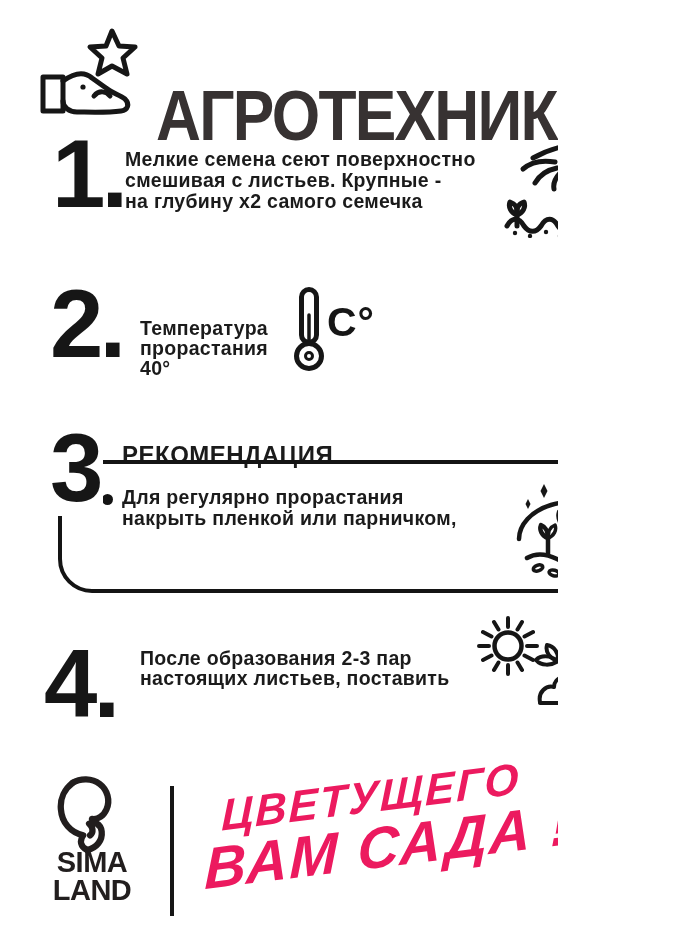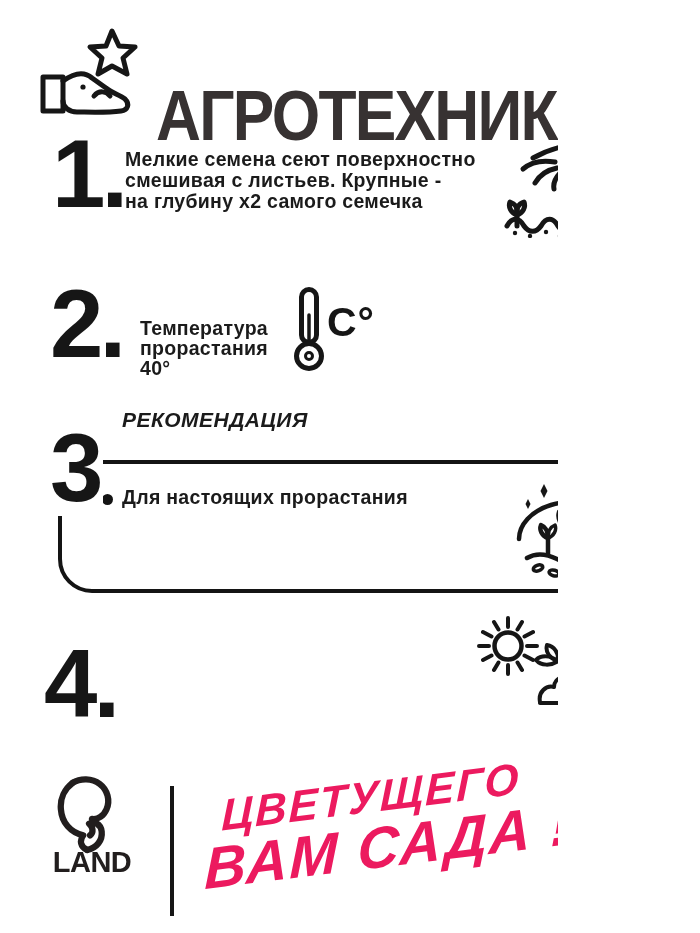--- a/index.html
+++ b/index.html
@@ -17,21 +17,21 @@
   .n3{left:46px;top:420px;background:#fff;padding:0 4px;z-index:2;}
   .n4{left:44px;top:636px;}
   
   .tb{font-size:19.5px;line-height:21px;font-weight:600;letter-spacing:0.3px;color:#1b1b1b;white-space:nowrap;}
   .t1{left:125px;top:149px;}
   .t2{left:140px;top:302px;line-height:20px;margin-top:16px;}
   .t3{left:122px;top:487px;}
   .t4{left:140px;top:648px;line-height:20px;}
   .tb div{white-space:nowrap;}
   
-  .rec-heading{left:122px;top:408px;font-size:21px;font-weight:600;letter-spacing:0.5px;color:#1b1b1b;font-style:italic;}
+  .rec-heading{left:122px;top:441px;font-size:24px;font-weight:600;letter-spacing:0.5px;color:#1b1b1b;}
   .rec-box{left:58px;top:460px;width:582px;height:133px;box-sizing:border-box;
            border:4.5px solid #141414;border-radius:34px;z-index:1;}
   .rec-bullet{left:102px;top:494px;width:11px;height:11px;border-radius:50%;background:#141414;}
   
   .i1{left:503px;top:136px;}
   .i2{left:288px;top:286px;}
   .c-label{left:327px;top:299px;font-size:41px;font-weight:600;color:#161616;letter-spacing:1px;}
   .i3{left:510px;top:481px;z-index:2;}
   .i4{left:474px;top:606px;}
   
@@ -112,21 +112,22 @@
       <circle cx="21" cy="70" r="3.5" stroke-width="3"></circle>
     </svg>
   </div>
   <div class="abs c-label">С°</div>
 
   <div class="abs rec-heading">РЕКОМЕНДАЦИЯ</div>
   <div class="abs rec-box"></div>
   <div class="abs num n3">3</div>
   <div class="abs rec-bullet"></div>
   <div class="abs tb t3">
-    <div>Для настоящих прорастания</div>
+    <div>Для регулярно прорастания</div>
+    <div>накрыть пленкой или парничком,</div>
   </div>
   <div class="abs i3">
     <svg width="118" height="98" viewBox="0 0 118 98" fill="none" stroke="#161616" stroke-width="4.5" stroke-linecap="round" stroke-linejoin="round">
       <path d="M9 58 C9 44 21 30 41 24 C55 20 63 20 79 24 C99 30 111 44 111 58"></path>
       <path d="M59 72 L59 42"></path>
       <path d="M59 48 C51 46 47 38 49 31 C56 34 59 40 59 48 Z"></path>
       <path d="M59 48 C67 46 71 38 69 31 C62 34 59 40 59 48 Z"></path>
       <path d="M59 63 C64 61 66 56 65 52 C61 54 59 58 59 63 Z" stroke-width="3.5"></path>
       <path d="M38 73 L38 52"></path>
       <path d="M38 57 C32 55 29 49 31 44 C36 46 38 51 38 57 Z"></path>
@@ -144,20 +145,22 @@
         <path d="M34 3 L37.5 10 L34 17 L30.5 10 Z"></path>
         <path d="M18 18 L20.5 23 L18 28 L15.5 23 Z"></path>
         <path d="M86 2 L88.5 7 L86 12 L83.5 7 Z"></path>
         <path d="M100 12 L103.5 19 L100 26 L96.5 19 Z"></path>
       </g>
     </svg>
   </div>
 
   <div class="abs num n4">4.</div>
   <div class="abs tb t4">
+    <div>После образования 2-3 пар</div>
+    <div>настоящих листьев, поставить</div>
   </div>
   <div class="abs i4">
     <svg width="150" height="104" viewBox="0 0 150 104" fill="none" stroke="#161616" stroke-width="4" stroke-linecap="round" stroke-linejoin="round">
       <circle cx="34" cy="40" r="13.5" stroke-width="4.5"></circle>
       <path d="M53 40 L63 40 M50.5 49.5 L59 54 M43.5 56.5 L48 64 M34 59 L34 68 M24.5 56.5 L20 64 M17.5 49.5 L9 54 M15 40 L5 40 M17.5 30.5 L9 26 M24.5 23.5 L20 16 M34 21 L34 12 M43.5 23.5 L48 16 M50.5 30.5 L59 26"></path>
       <path d="M102 80 C102 70 104 60 112 52 C118 46 125 42 132 41"></path>
       <path d="M104 66 C98 58 91 55 84 55"></path>
       <path d="M84 55 C76 49 67 49 62 54 C67 60 77 60 84 55 Z"></path>
       <path d="M84 55 C85 47 80 40 73 39 C71 46 76 53 84 55 Z"></path>
       <path d="M132 42 C133 34 139 28 147 29 C146 37 140 43 132 42 Z"></path>
@@ -174,20 +177,21 @@
   </div>
 
   <div class="abs ft-logo">
     <svg width="68" height="78" viewBox="0 0 70 80" fill="none" stroke="#221e1e" stroke-width="6.5" stroke-linecap="round" stroke-linejoin="round">
       <path d="M16 7 C8 13 3 23 4 34 C5 48 14 58 27 61 C23 66 24 73 31 76"></path>
       <path d="M16 7 C24 2 36 2 44 8 C52 14 55 25 51 34 C48 41 42 45 36 44"></path>
       <path d="M31 76 C41 74 47 66 46 57 C45 49 38 46 33 49 C37 52 38 58 34 61"></path>
     </svg>
   </div>
   <div class="abs ft-brand">
+    <div>SIMA</div>
     <div>LAND</div>
   </div>
   <div class="abs ft-divider"></div>
   <div class="abs ft-slogan">
     <div class="l1">ЦВЕТУЩЕГО</div>
     <div class="l2">ВАМ САДА !</div>
   </div>
 
 </div>
 

